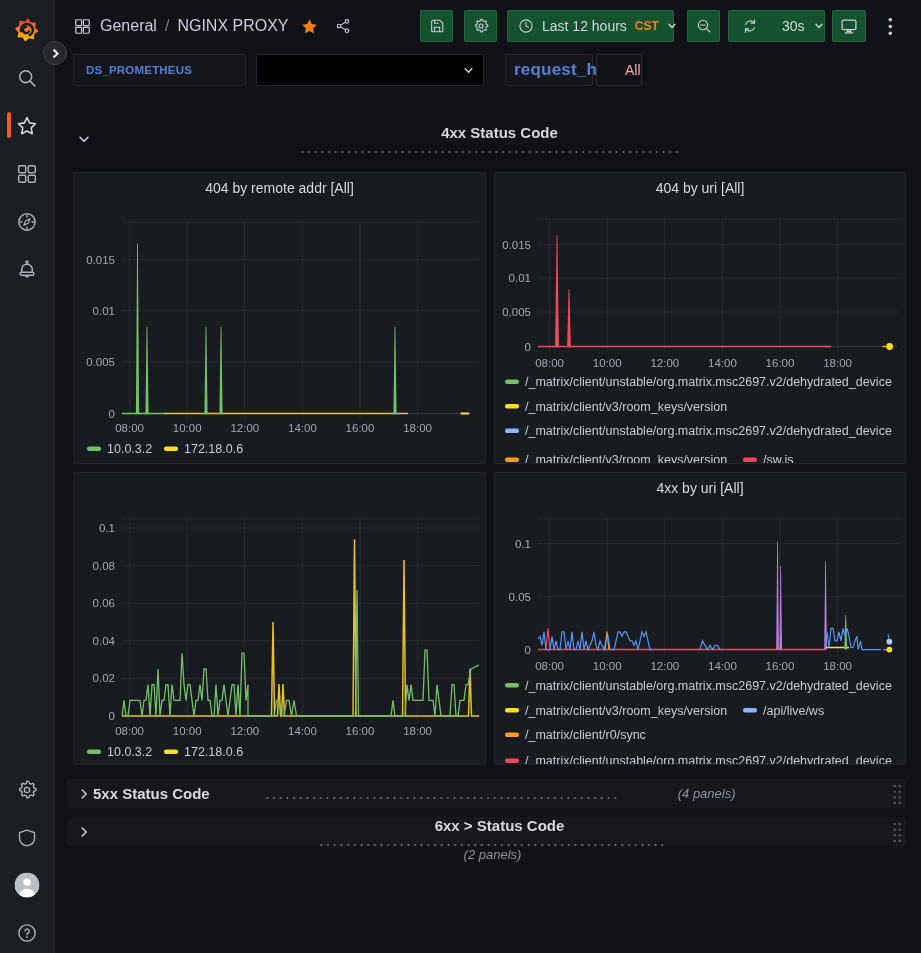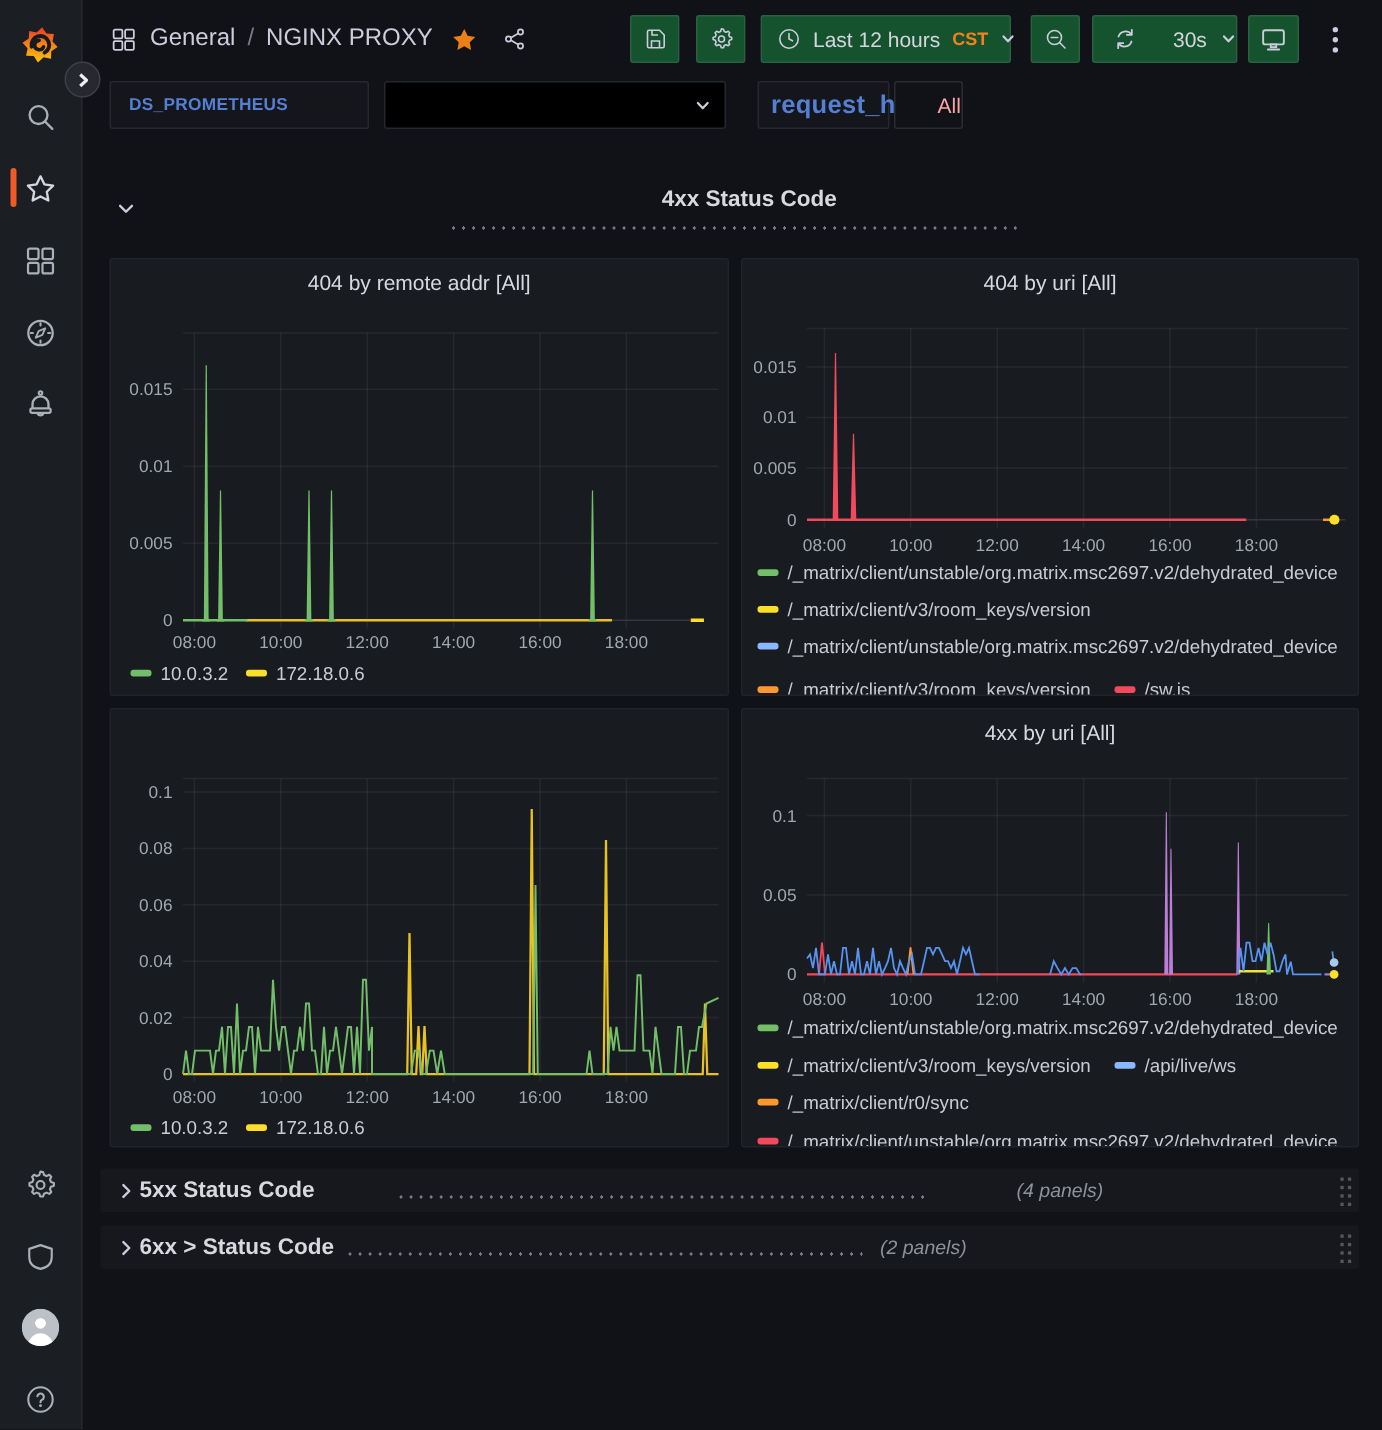--- a/index.html
+++ b/index.html
@@ -202,21 +202,21 @@
         <rect x="2.6" y="2" width="2.2" height="2.2" fill="#54565c"></rect>
         <rect x="2.6" y="7.6" width="2.2" height="2.2" fill="#54565c"></rect>
         <rect x="2.6" y="13.2" width="2.2" height="2.2" fill="#54565c"></rect>
         <rect x="2.6" y="18.8" width="2.2" height="2.2" fill="#54565c"></rect>
         <rect x="7.6" y="2" width="2.2" height="2.2" fill="#54565c"></rect>
         <rect x="7.6" y="7.6" width="2.2" height="2.2" fill="#54565c"></rect>
         <rect x="7.6" y="13.2" width="2.2" height="2.2" fill="#54565c"></rect>
         <rect x="7.6" y="18.8" width="2.2" height="2.2" fill="#54565c"></rect>
       </svg>
     </div>
-    <div class="rowhdr" style="top:817px;height:29px;background:#17181e;">
+    <div class="rowhdr" style="top:817px;height:29px;background:#17181e;flex-direction:column;">
       <svg width="14" height="14" viewBox="0 0 16 16" style="position:absolute;left:10px;top:50%;margin-top:-7px">
         <path d="M6 3.5 L10.5 8 L6 12.5" stroke="#ccccdc" stroke-width="1.8" fill="none" stroke-linecap="round" stroke-linejoin="round"></path>
       </svg>
       <div class="rtitle">6xx &gt; Status Code</div>
       <div class="dots" style="width:345px"></div>
       <div class="rcount">(2 panels)</div>
       <svg width="12" height="22" viewBox="0 0 12 22" style="position:absolute;right:3px;top:50%;margin-top:-11px">
         <rect x="2.6" y="2" width="2.2" height="2.2" fill="#54565c"></rect>
         <rect x="2.6" y="7.6" width="2.2" height="2.2" fill="#54565c"></rect>
         <rect x="2.6" y="13.2" width="2.2" height="2.2" fill="#54565c"></rect>

